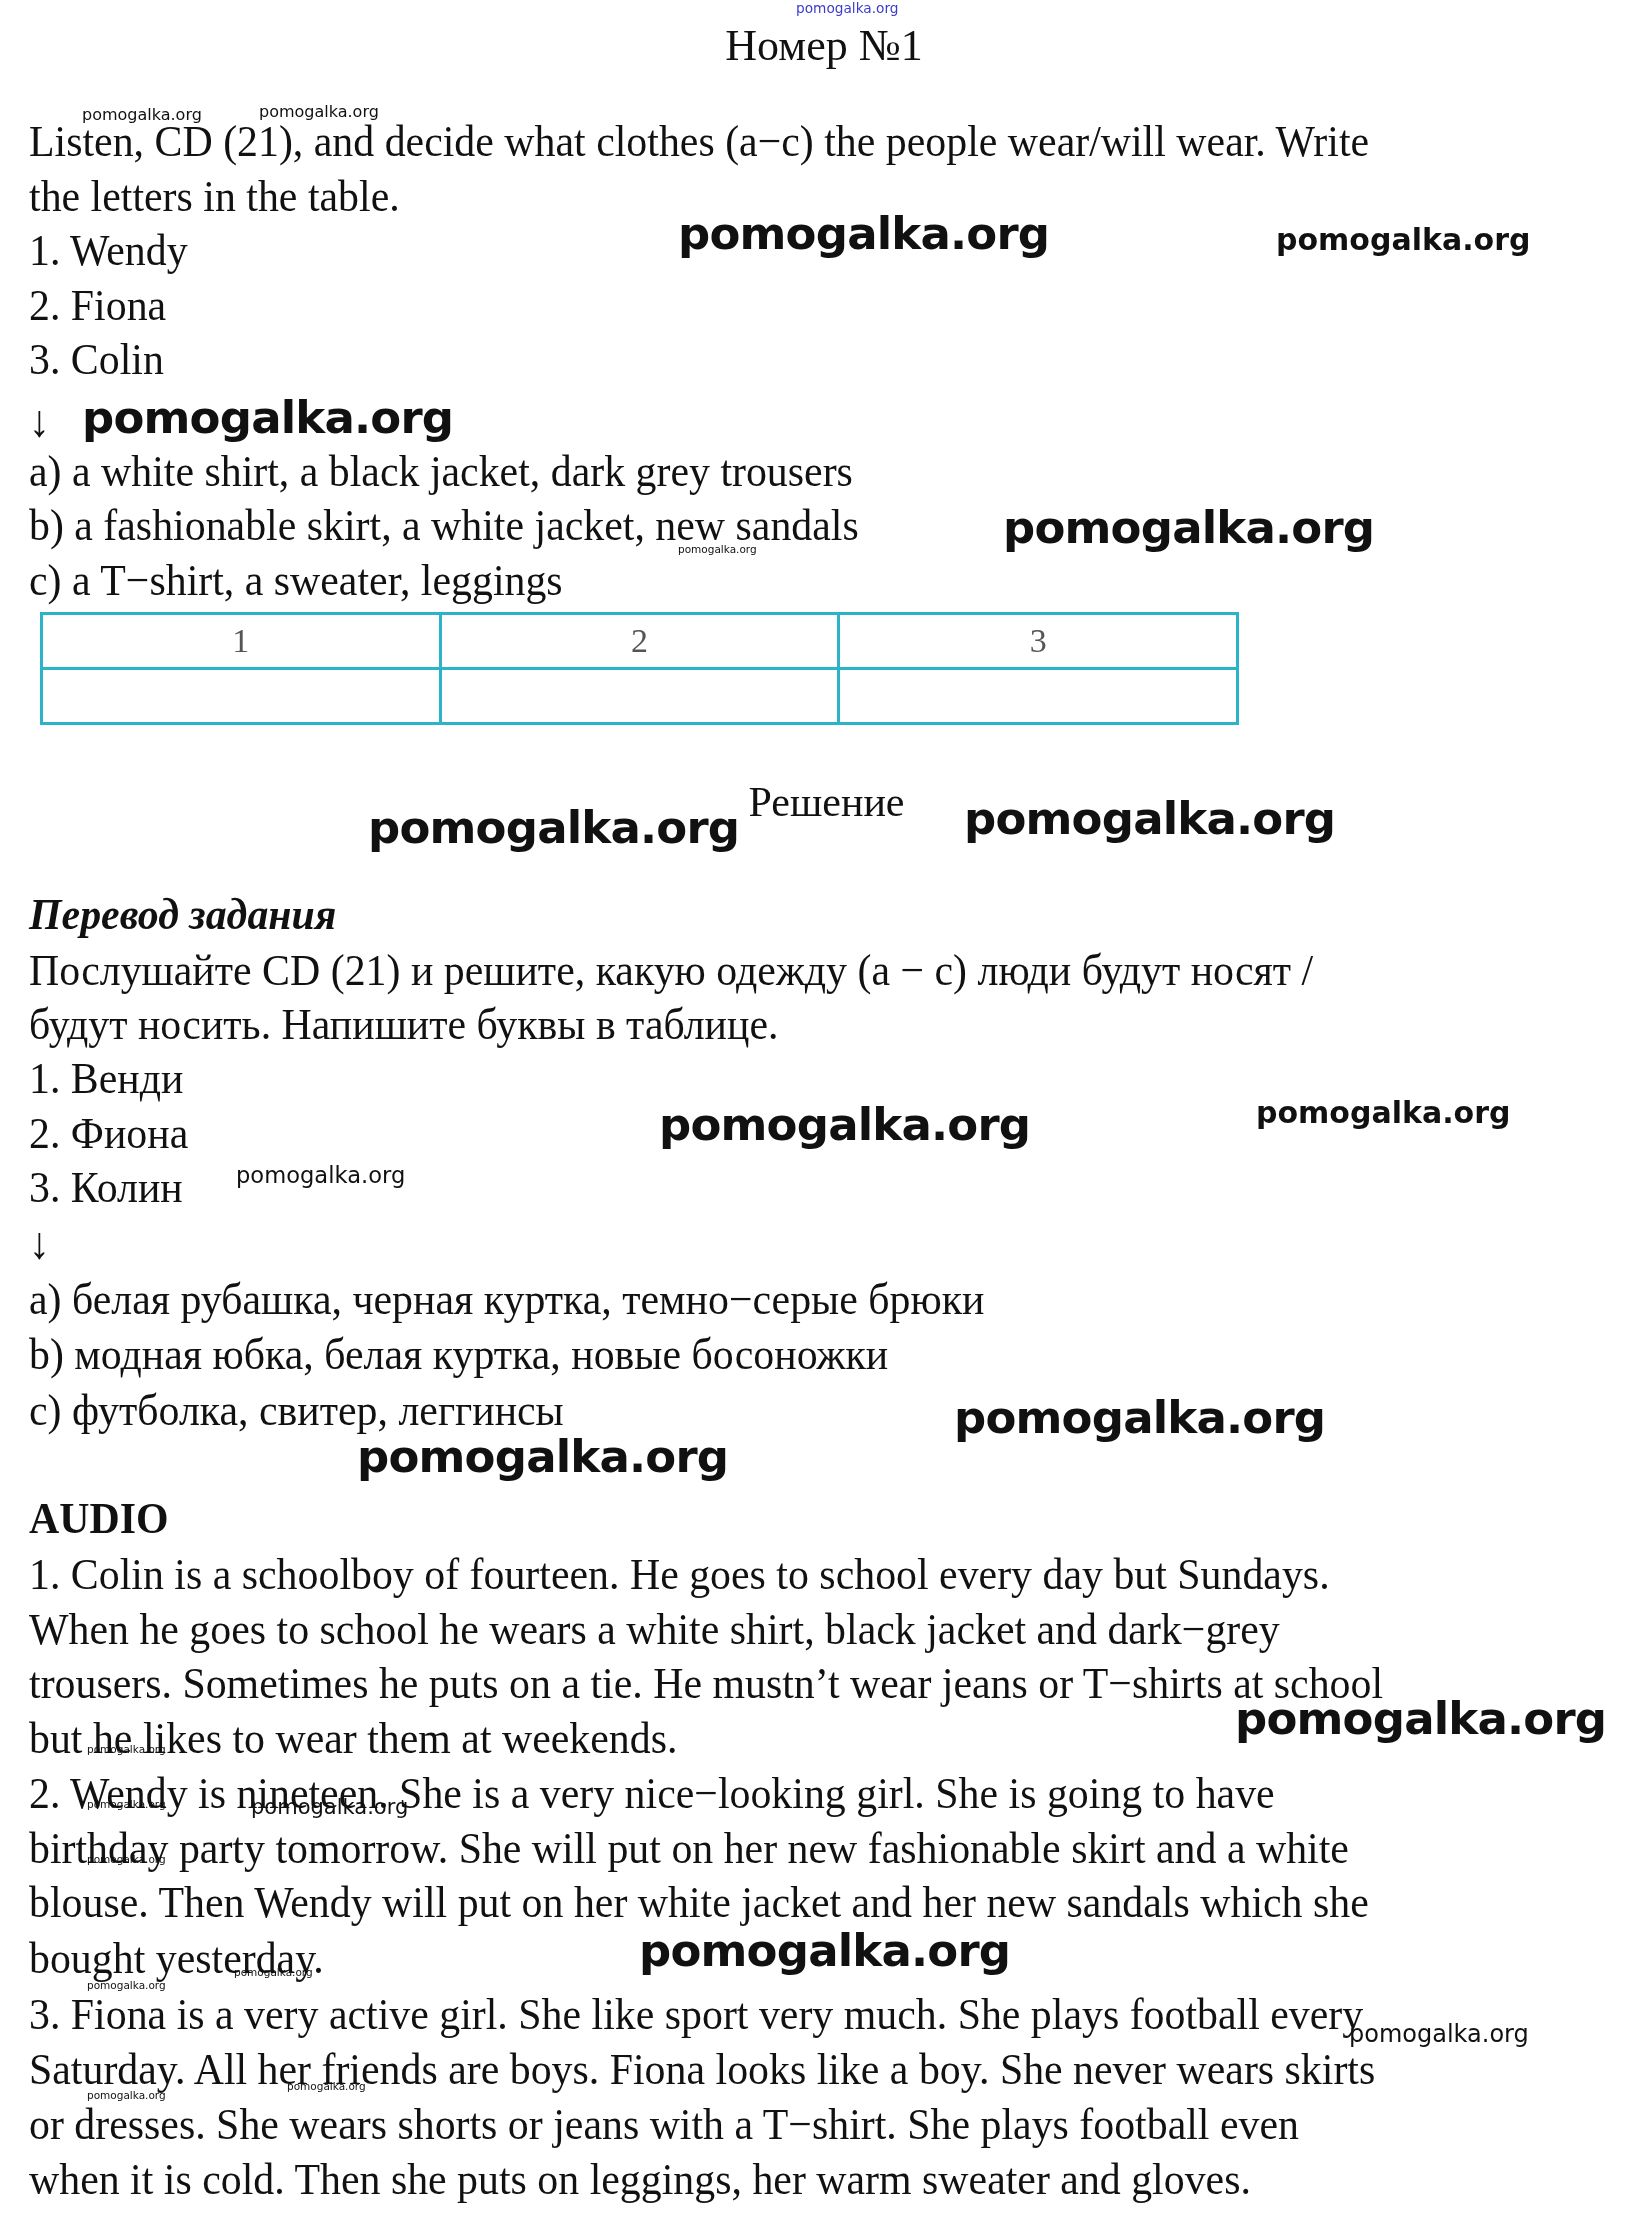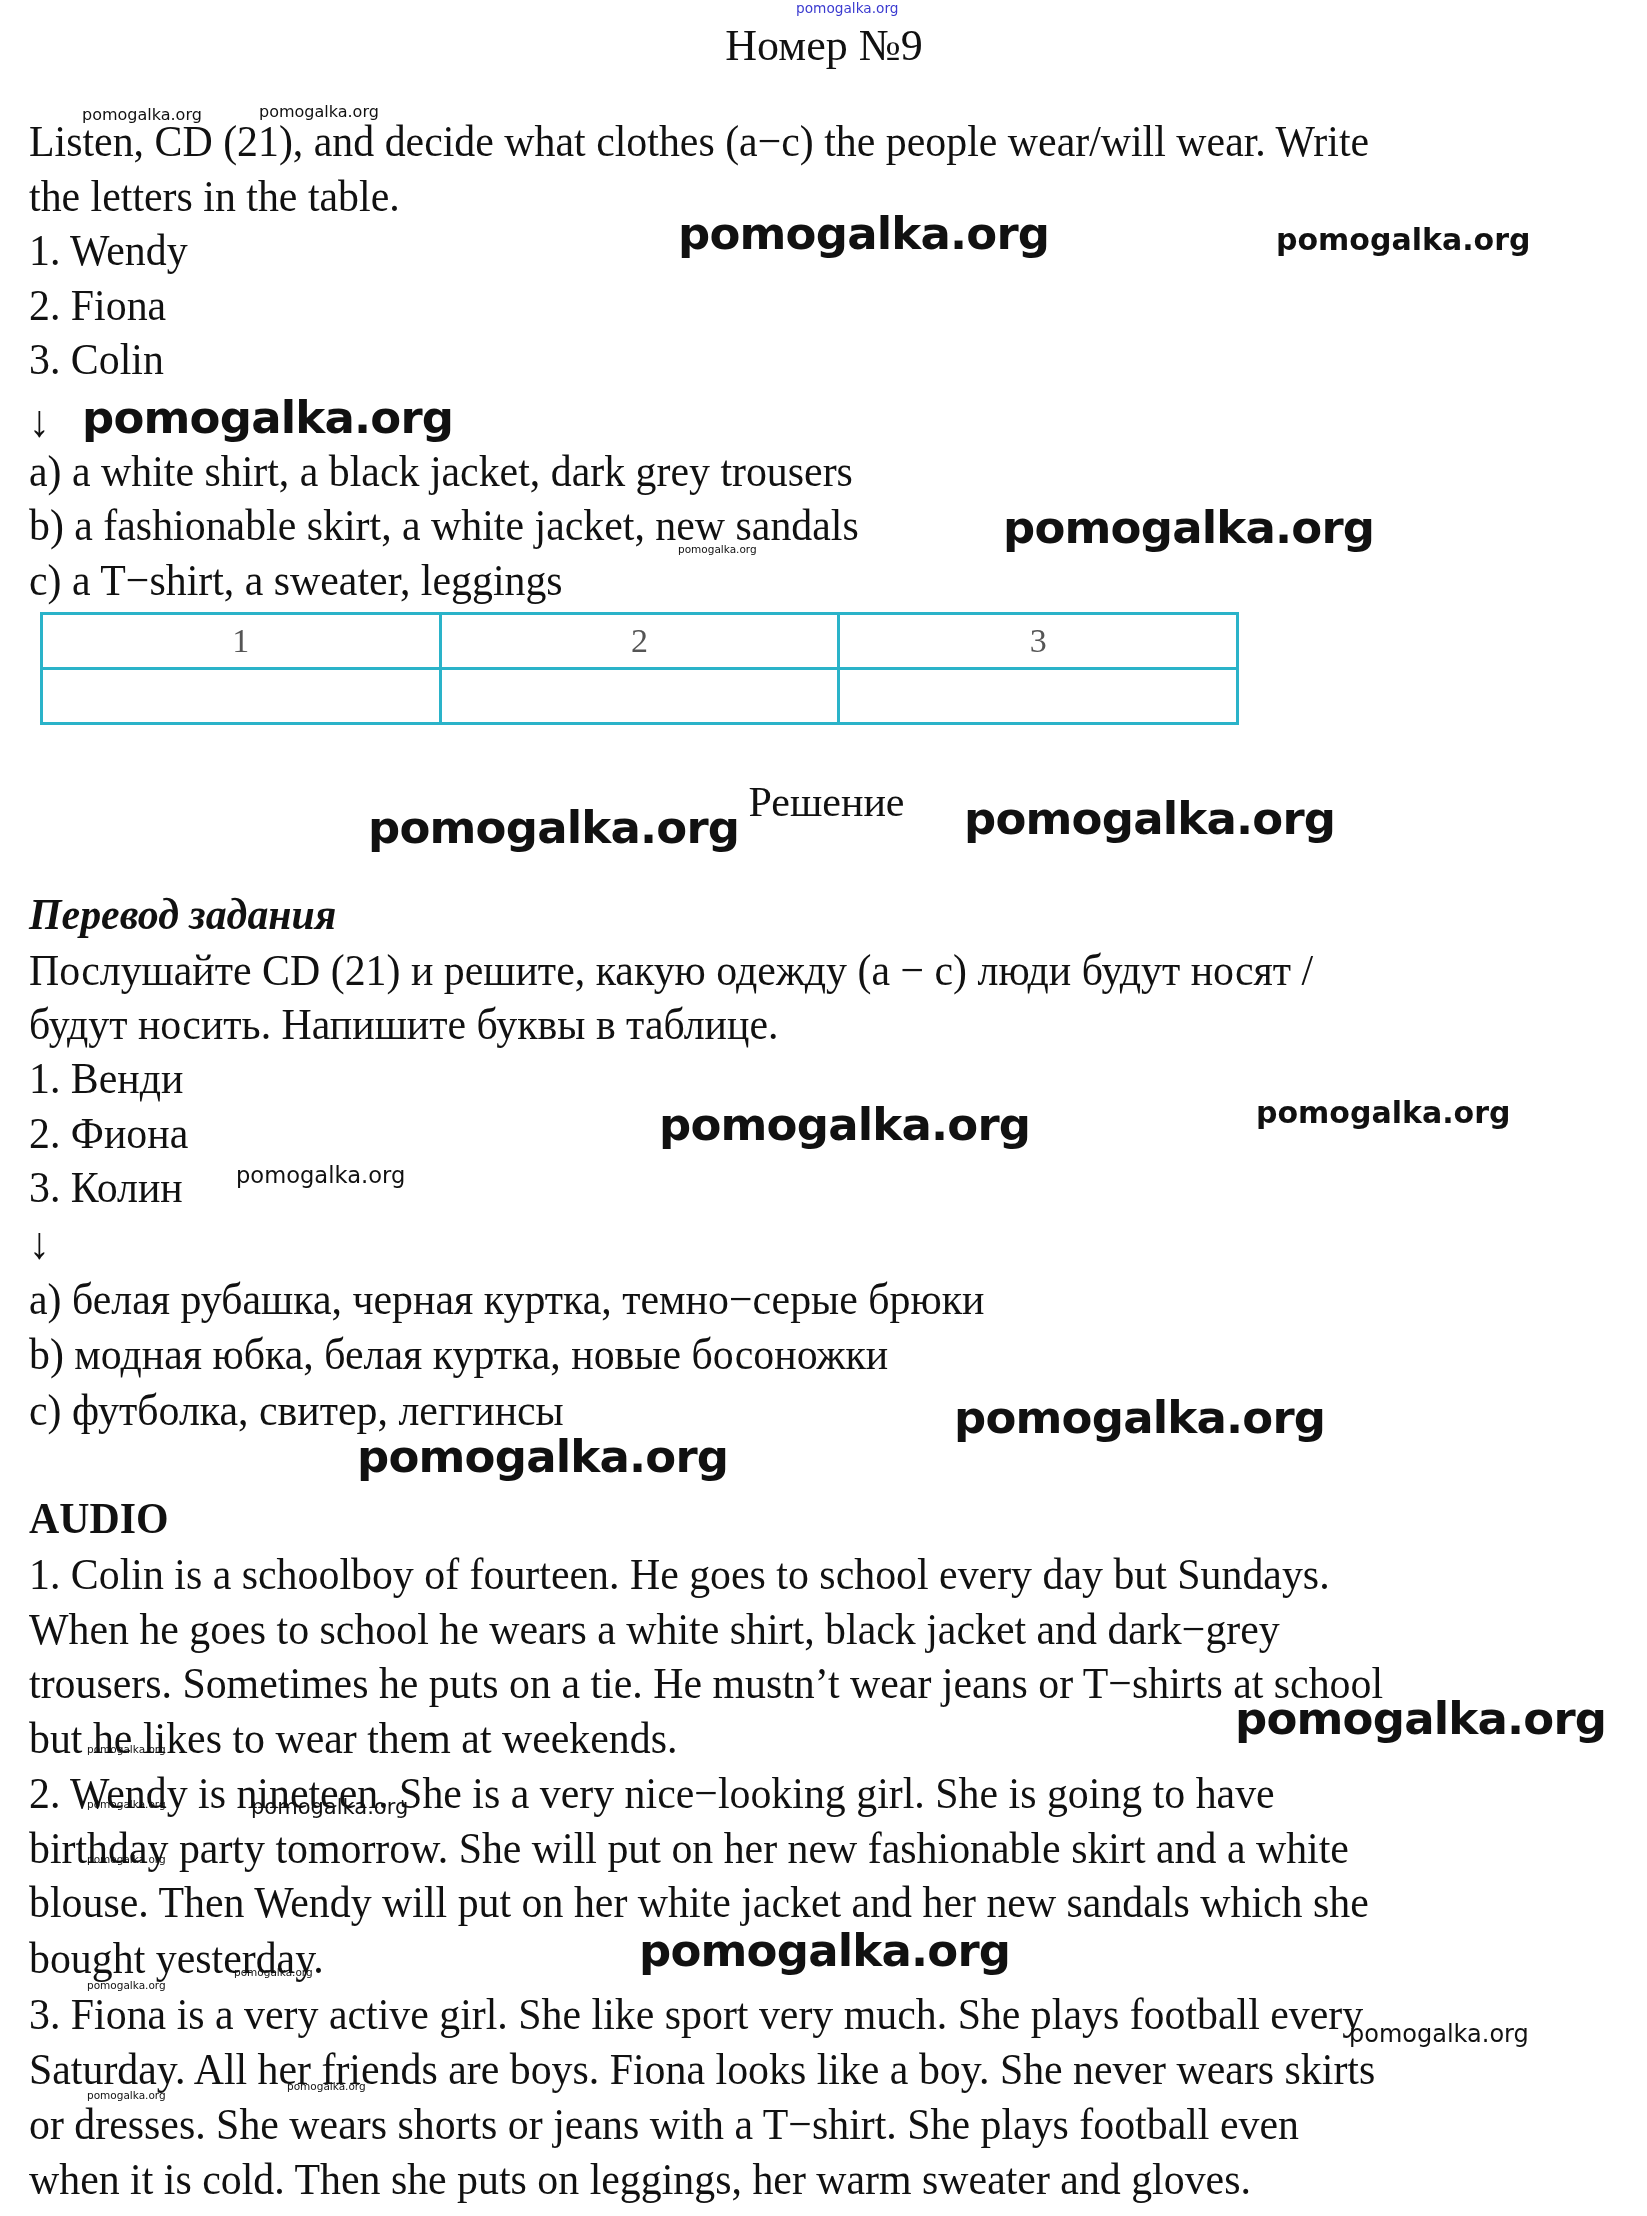--- a/index.html
+++ b/index.html
@@ -15,21 +15,21 @@
   .wm-sm{font-size:16px;font-weight:normal;}
   .wm-xs{font-size:10.5px;font-weight:normal;}
   .wm-top{font-size:13.7px;font-weight:normal;color:#3b3bd0;}
   table.answer{position:absolute;left:40px;top:612px;width:1199px;height:108px;border-collapse:collapse;}
   table.answer td{border:3.2px solid #2ab3c9;width:33.33%;text-align:center;font-family:"Liberation Serif",serif;font-size:34px;color:#555;height:50px;}
 </style>
 </head>
 <body>
 
 <div class="wm wm-top" style="left:796px;top:0px;">pomogalka.org</div>
-<div class="title">Номер №9</div>
+<div class="title">Номер №1</div>
 
 <div class="wm wm-sm" style="left:82px;top:105px;">pomogalka.org</div>
 <div class="wm wm-sm" style="left:259px;top:102px;">pomogalka.org</div>
 <div class="ln" style="top:114px;">Listen, CD (21), and decide what clothes (a−c) the people wear/will wear. Write</div>
 <div class="ln" style="top:169px;">the letters in the table.</div>
 <div class="ln" style="top:223px;">1. Wendy</div>
 <div class="wm wm-big" style="left:678px;top:207px;">pomogalka.org</div>
 <div class="wm wm-mid" style="left:1276px;top:222px;">pomogalka.org</div>
 <div class="ln" style="top:278px;">2. Fiona</div>
 <div class="ln" style="top:332px;">3. Colin</div>

